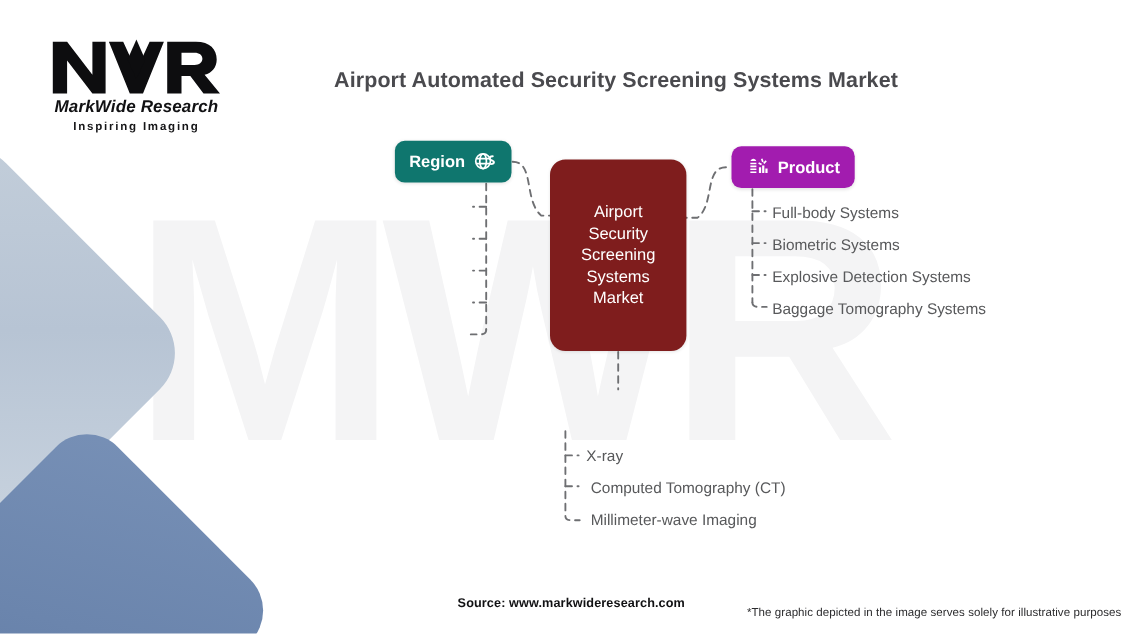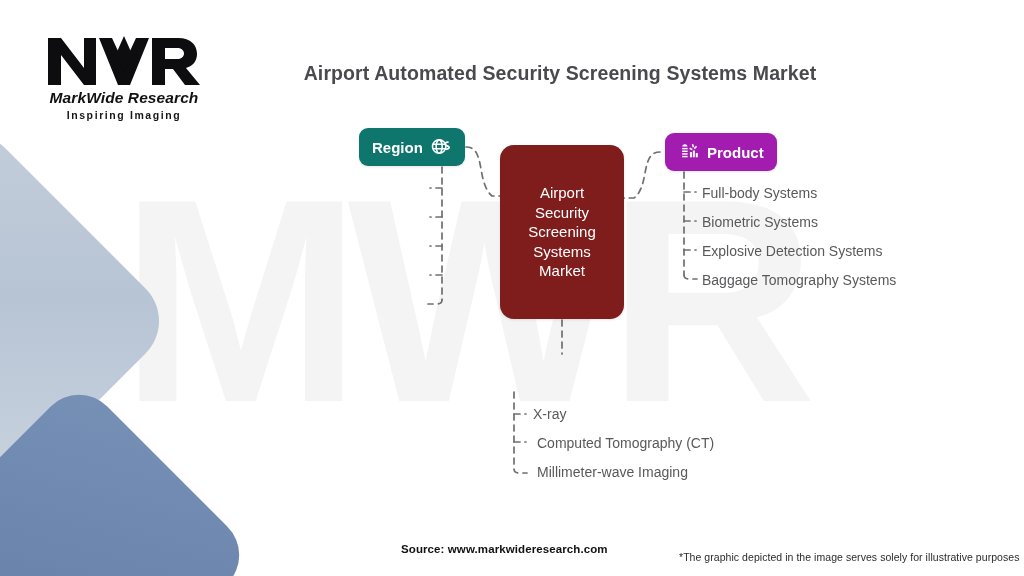--- a/index.html
+++ b/index.html
@@ -105,21 +105,21 @@
   .leaf {
     position:absolute;
     font-size:14px;
     color:#58595b;
     white-space:nowrap;
     line-height:16px;
   }
 
   
   .source {
-    position:absolute; left:401px; top:543px;
+    position:absolute; left:416px; top:543px;
     font-size:11.5px; font-weight:700; color:#111113;
     letter-spacing:0.1px;
   }
   .disclaimer {
     position:absolute; left:679px; top:551px;
     font-size:10.5px; color:#2b2b2d;
     letter-spacing:0.05px;
   }
 </style>
 </head>

